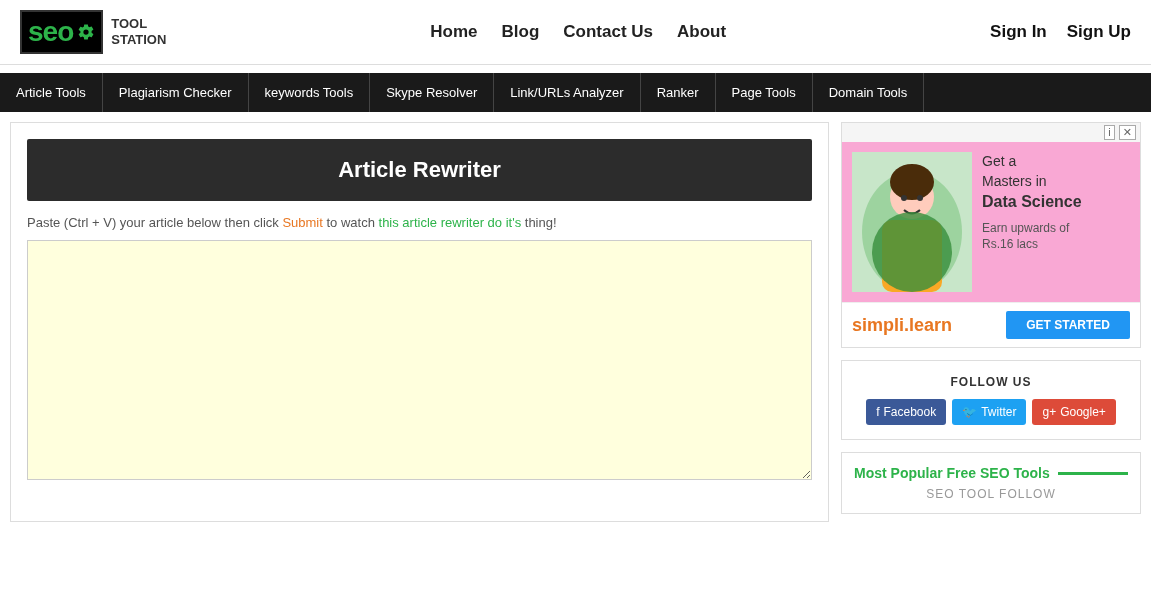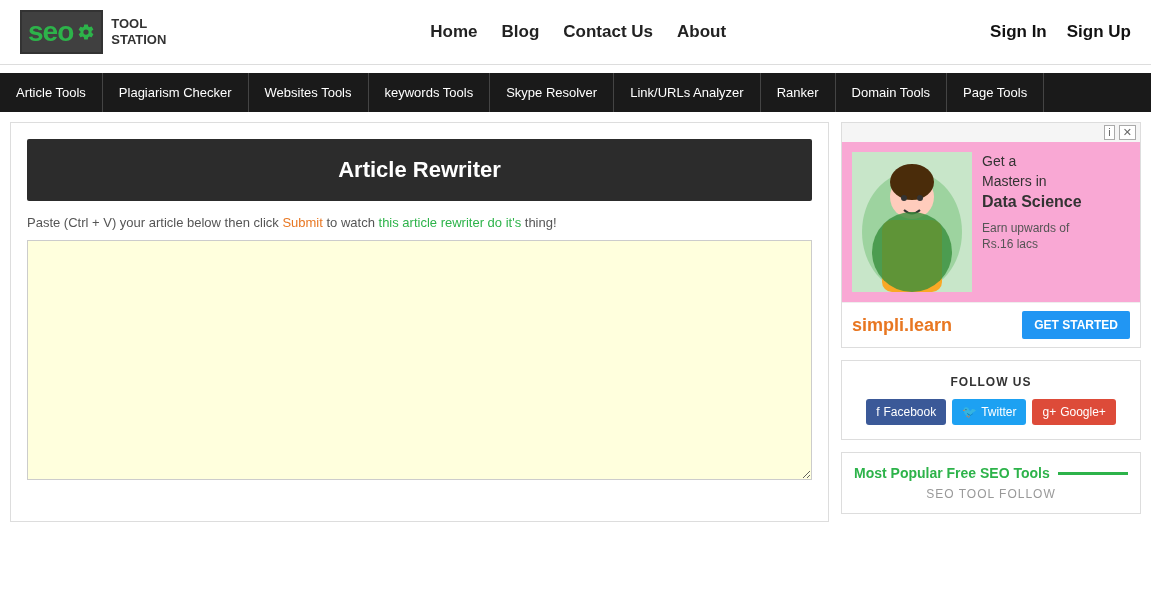--- a/index.html
+++ b/index.html
@@ -12,21 +12,21 @@
       justify-content: space-between;
       padding: 10px 20px;
       border-bottom: 1px solid #ddd;
     }
     .logo-area {
       display: flex;
       align-items: center;
       gap: 8px;
     }
     .logo-box {
-      background: #404040;
+      background: #000000;
       border: 2px solid #333;
       padding: 4px 6px;
       display: flex;
       align-items: center;
       gap: 4px;
     }
     .logo-seo {
       font-size: 28px;
       font-weight: 900;
       color: #2db34a;
@@ -197,21 +197,21 @@
     }
     .simplilearn-logo {
       font-size: 18px;
       color: #e87722;
       font-weight: bold;
     }
     .get-started-btn {
       background: #2196F3;
       color: #fff;
       border: none;
-      padding: 7px 12px;
+      padding: 7px 20px;
       font-size: 12px;
       font-weight: bold;
       cursor: pointer;
       border-radius: 2px;
     }
 
     
     .follow-box {
       border: 1px solid #ddd;
       padding: 14px;
@@ -293,27 +293,26 @@
 
   <div class="header-right">
     <a href="#">Sign In</a>
     <a href="#">Sign Up</a>
   </div>
 </header>
 
 <nav class="toolbar">
   <div class="toolbar-item">Article Tools</div>
   <div class="toolbar-item">Plagiarism Checker</div>
-  <div class="toolbar-item">Websites Tools</div>
   <div class="toolbar-item">keywords Tools</div>
   <div class="toolbar-item">Skype Resolver</div>
   <div class="toolbar-item">Link/URLs Analyzer</div>
   <div class="toolbar-item">Ranker</div>
+  <div class="toolbar-item">Page Tools</div>
   <div class="toolbar-item">Domain Tools</div>
-  <div class="toolbar-item">Page Tools</div>
 </nav>
 
 <div class="main-container">
 
   <div class="content-area">
     <div class="article-title-bar">Article Rewriter</div>
     <p class="instructions">
       Paste (Ctrl + V) your article below then click <span class="submit-link">Submit</span> to watch <span class="watch-link">this article rewriter do</span><span class="do-link"></span><span class="its-link"> it's</span> thing!
     </p>
     <textarea class="article-textarea" style=""></textarea>

